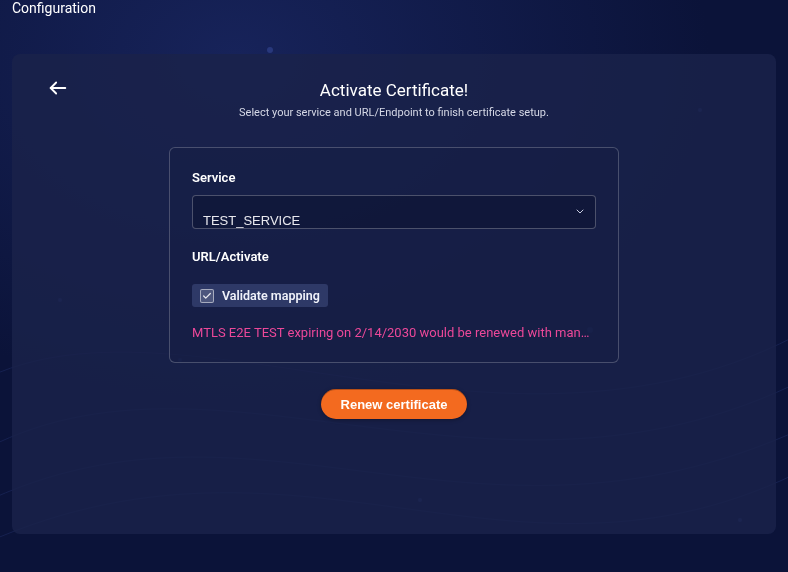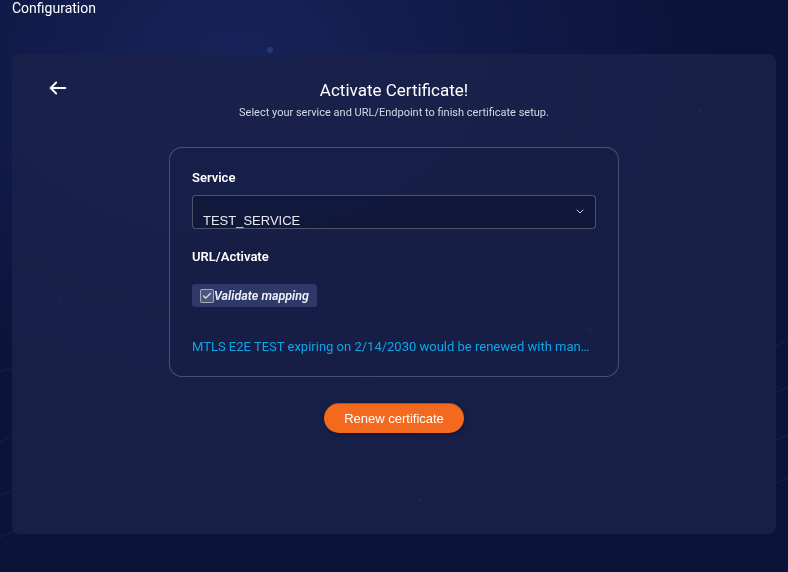--- a/index.html
+++ b/index.html
@@ -65,21 +65,21 @@
   }
   .subtitle {
     margin-top: 6px;
     font-size: 11px;
     color: #d5d8e6;
   }
   .panel {
     margin: 28px auto 0 auto;
     width: 450px;
     border: 1px solid rgba(255,255,255,0.22);
-    border-radius: 13px;
+    border-radius: 6px;
     padding: 22px;
     background: rgba(20,28,66,0.35);
   }
   .label {
     font-size: 13px;
     font-weight: 600;
     color: #ffffff;
     margin-bottom: 10px;
   }
   .select-wrap, .input-wrap {
@@ -105,66 +105,65 @@
     right: 10px;
     top: 50%;
     transform: translateY(-50%);
     pointer-events: none;
     color: #c8cde0;
   }
   .group + .group { margin-top: 20px; }
   .check-row {
     display: inline-flex;
     align-items: center;
-    gap: 0;
+    gap: 8px;
     margin-top: 10px;
     background: rgba(110,130,190,0.28);
     padding: 4px 8px;
     border-radius: 3px;
     cursor: pointer;
-    font-style: italic;
   }
   .checkbox {
     width: 14px;
     height: 14px;
     border: 1px solid rgba(255,255,255,0.5);
     border-radius: 2px;
     background: rgba(255,255,255,0.15);
     display: flex;
     align-items: center;
     justify-content: center;
   }
   .checkbox svg { display:block; }
   .check-label {
     font-size: 12.5px;
     font-weight: 600;
     color: #f0f2fa;
   }
   .warning {
-    margin-top: 32px;
-    font-size: 13px;
-    color: #0ea5e9;
+    margin-top: 18px;
+    font-size: 13px;
+    color: #ec4899;
     white-space: nowrap;
     overflow: hidden;
     text-overflow: ellipsis;
   }
   .btn-row {
     display: flex;
     justify-content: center;
     margin-top: 26px;
   }
   .primary-btn {
     background: #f36a1f;
     color: #ffffff;
     border: none;
     border-radius: 16px;
     height: 30px;
     padding: 0 20px;
     font-size: 13px;
-    font-weight: 400;
+    font-weight: 700;
     cursor: pointer;
     box-shadow: 0 1px 0 rgba(0,0,0,0.25) inset, 0 1px 4px rgba(0,0,0,0.3);
   }
 </style>
 </head>
 <body>
 
 <div class="bg-deco">
   <svg viewBox="0 0 788 572" preserveAspectRatio="none">
     <defs>

